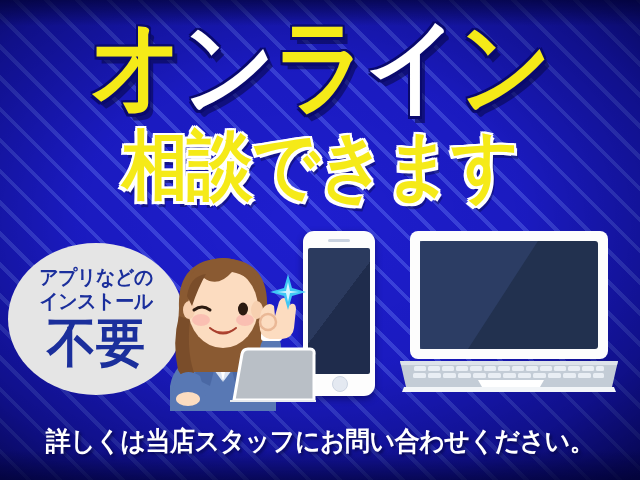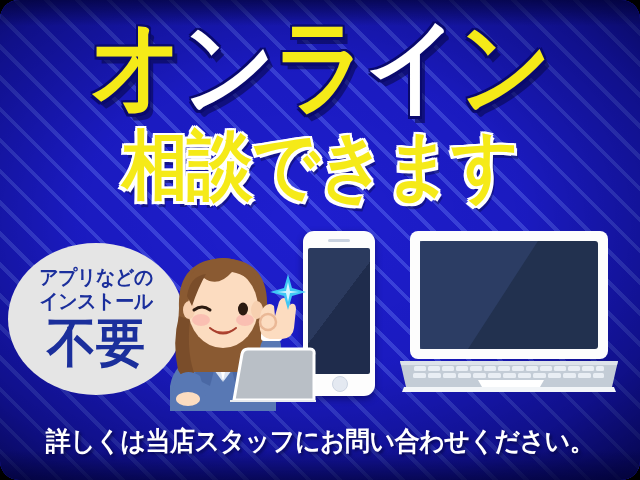--- a/index.html
+++ b/index.html
@@ -3,21 +3,20 @@
 <meta charset="utf-8">
 <style>
   html,body{margin:0;padding:0;background:#000;}
   body{font-family:"Liberation Sans","DejaVu Sans",sans-serif;}
 
   #banner{
     position:relative;
     width:640px;height:480px;
     overflow:hidden;
     background:#1c1ccc;
-    border-radius:19px;
   }
 
   
   .bg-base{
     position:absolute;inset:0;
     background:#1e1ecf;
   }
   .bg-stripes{
     position:absolute;inset:-40px;
     background:repeating-linear-gradient(

